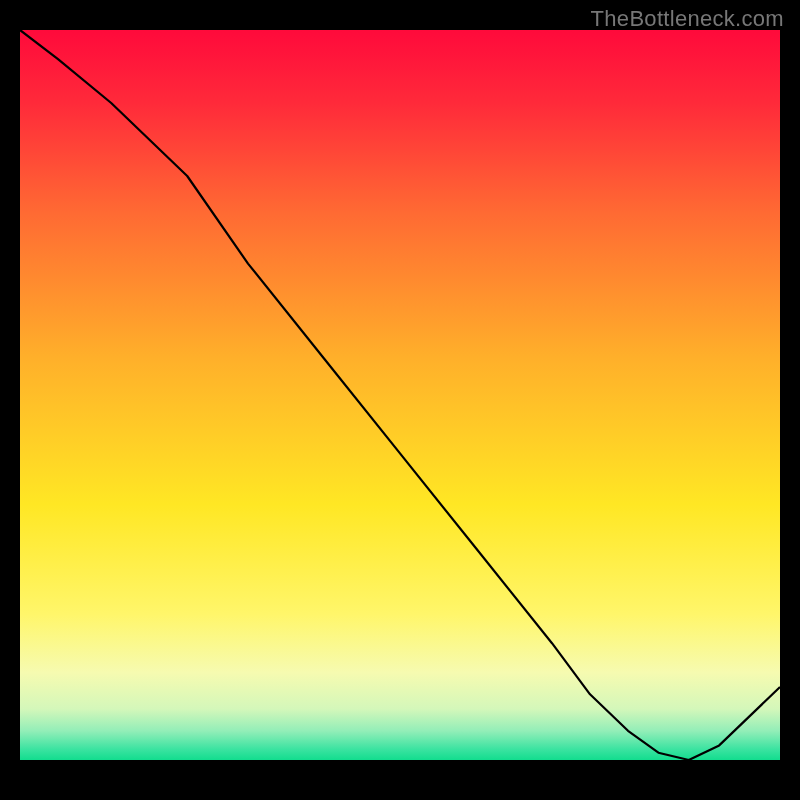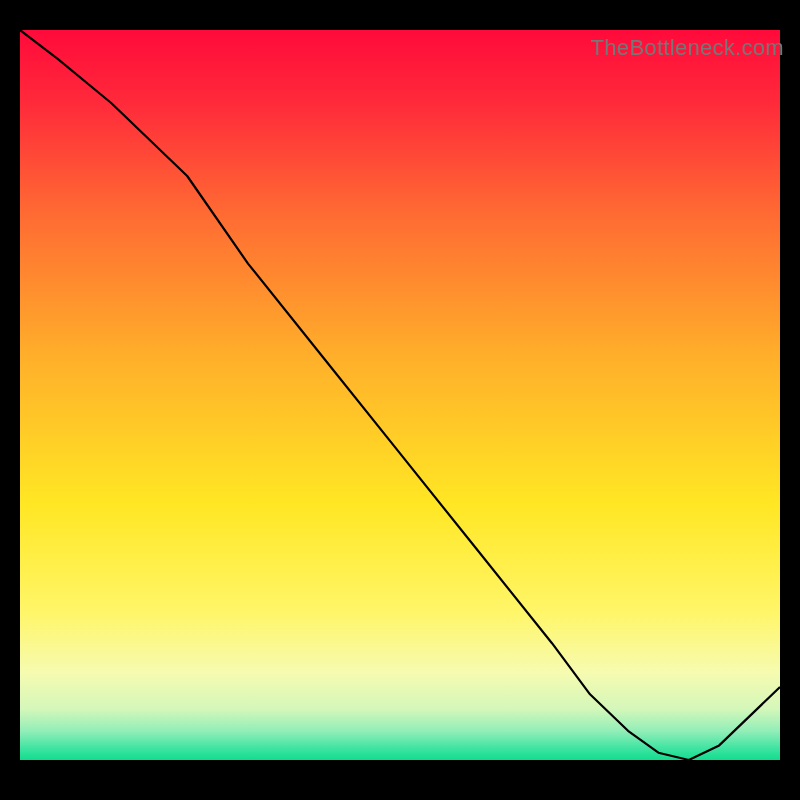--- a/index.html
+++ b/index.html
@@ -13,21 +13,20 @@
   }
   .watermark {
     position: absolute;
     top: 6px;
     right: 16px;
     color: #777;
     font-size: 22px;
     font-weight: 500;
     letter-spacing: 0.3px;
     z-index: 10;
-    margin-top: 29px;
   }
   .chart-wrap {
     position: absolute;
     top: 30px;
     left: 20px;
     right: 20px;
     bottom: 20px;
   }
   svg { display: block; }
   .bottom-label {

